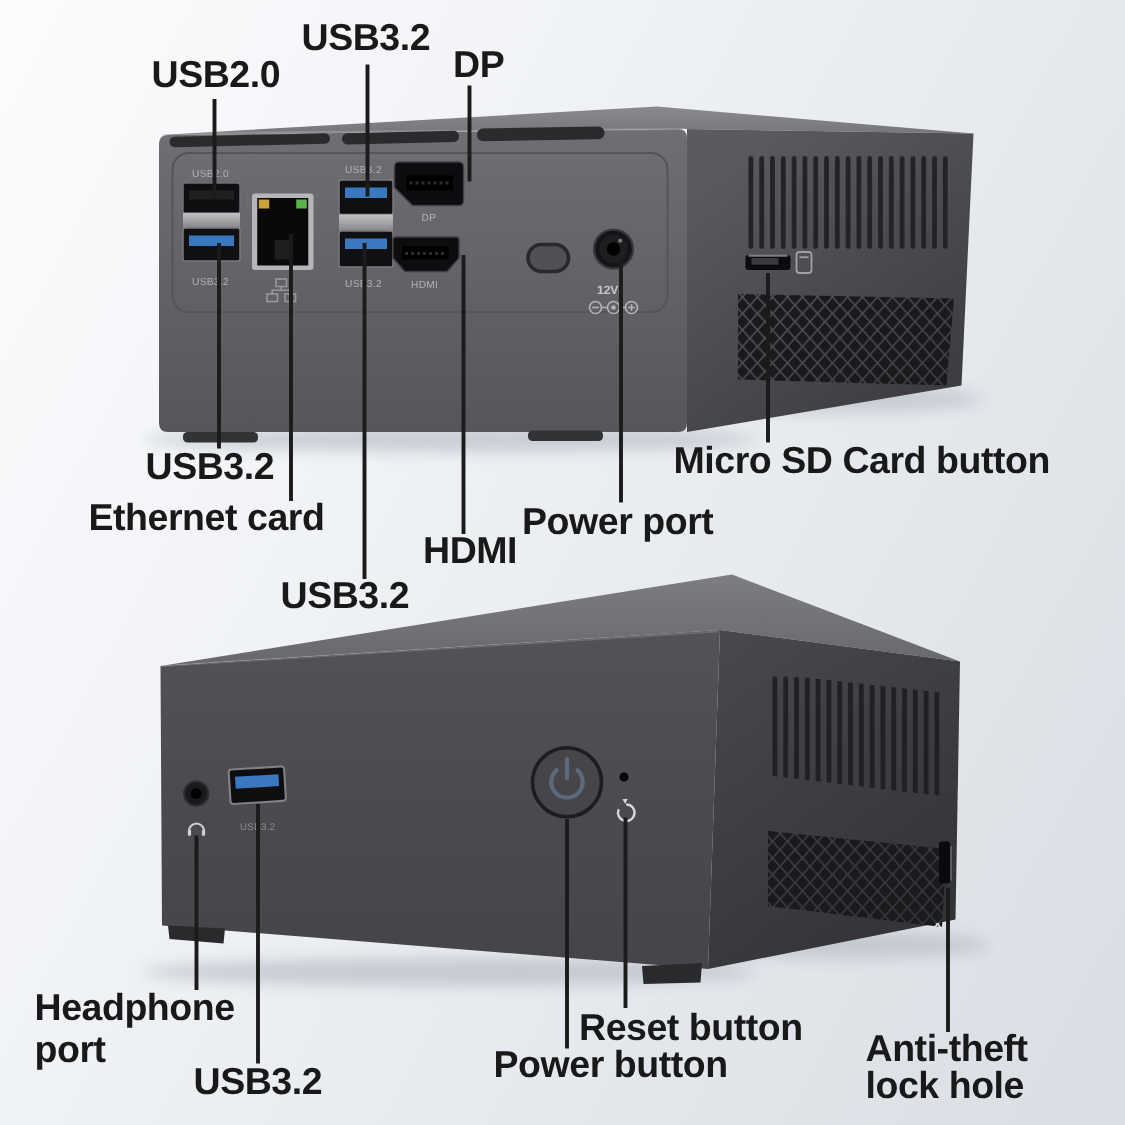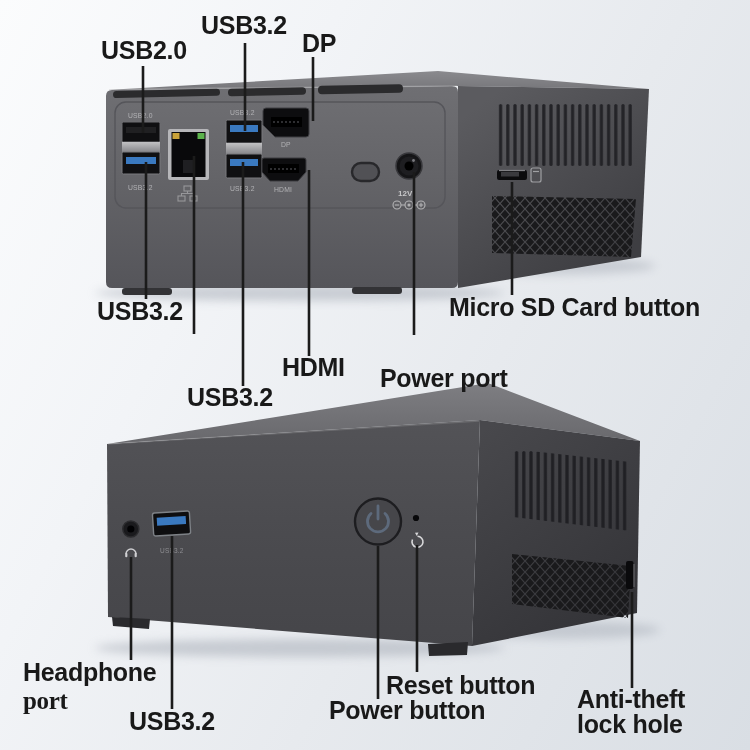--- a/index.html
+++ b/index.html
@@ -243,25 +243,26 @@
     <line x1="378" y1="546" x2="378" y2="699" class="callout-line" stroke="#1b1b1b"></line>
     <line x1="417" y1="545" x2="417" y2="672" class="callout-line" stroke="#1b1b1b"></line>
     <line x1="632" y1="592" x2="632" y2="688" class="callout-line" stroke="#1b1b1b"></line>
   </g>
 </svg>
 
 <div class="lbl" style="left:101px; top:38px;">USB2.0</div>
 <div class="lbl" style="left:201px; top:13px;">USB3.2</div>
 <div class="lbl" style="left:302px; top:31px;">DP</div>
 <div class="lbl" style="left:97px;  top:299px;">USB3.2</div>
+<div class="lbl" style="left:59px;  top:333px;">Ethernet card</div>
 <div class="lbl" style="left:187px; top:385px;">USB3.2</div>
 <div class="lbl" style="left:282px; top:355px;">HDMI</div>
-<div class="lbl" style="left:380px; top:336px;margin-top:30px;">Power port</div>
+<div class="lbl" style="left:348px; top:336px;">Power port</div>
 <div class="lbl" style="left:449px; top:295px;">Micro SD Card button</div>
 <div class="lbl" style="left:23px;  top:660px;text-align:center;">Headphone</div>
-<div class="lbl" style="left:23px;  top:688px;font-family:Liberation Serif, serif;">port</div>
+<div class="lbl" style="left:23px;  top:688px;">port</div>
 <div class="lbl" style="left:129px; top:709px;">USB3.2</div>
 <div class="lbl" style="left:386px; top:673px;">Reset button</div>
 <div class="lbl" style="left:329px; top:698px;">Power button</div>
 <div class="lbl" style="left:577px; top:687px;">Anti-theft</div>
 <div class="lbl" style="left:577px; top:712px;">lock hole</div>
 
 </div>
 
 </body></html>

